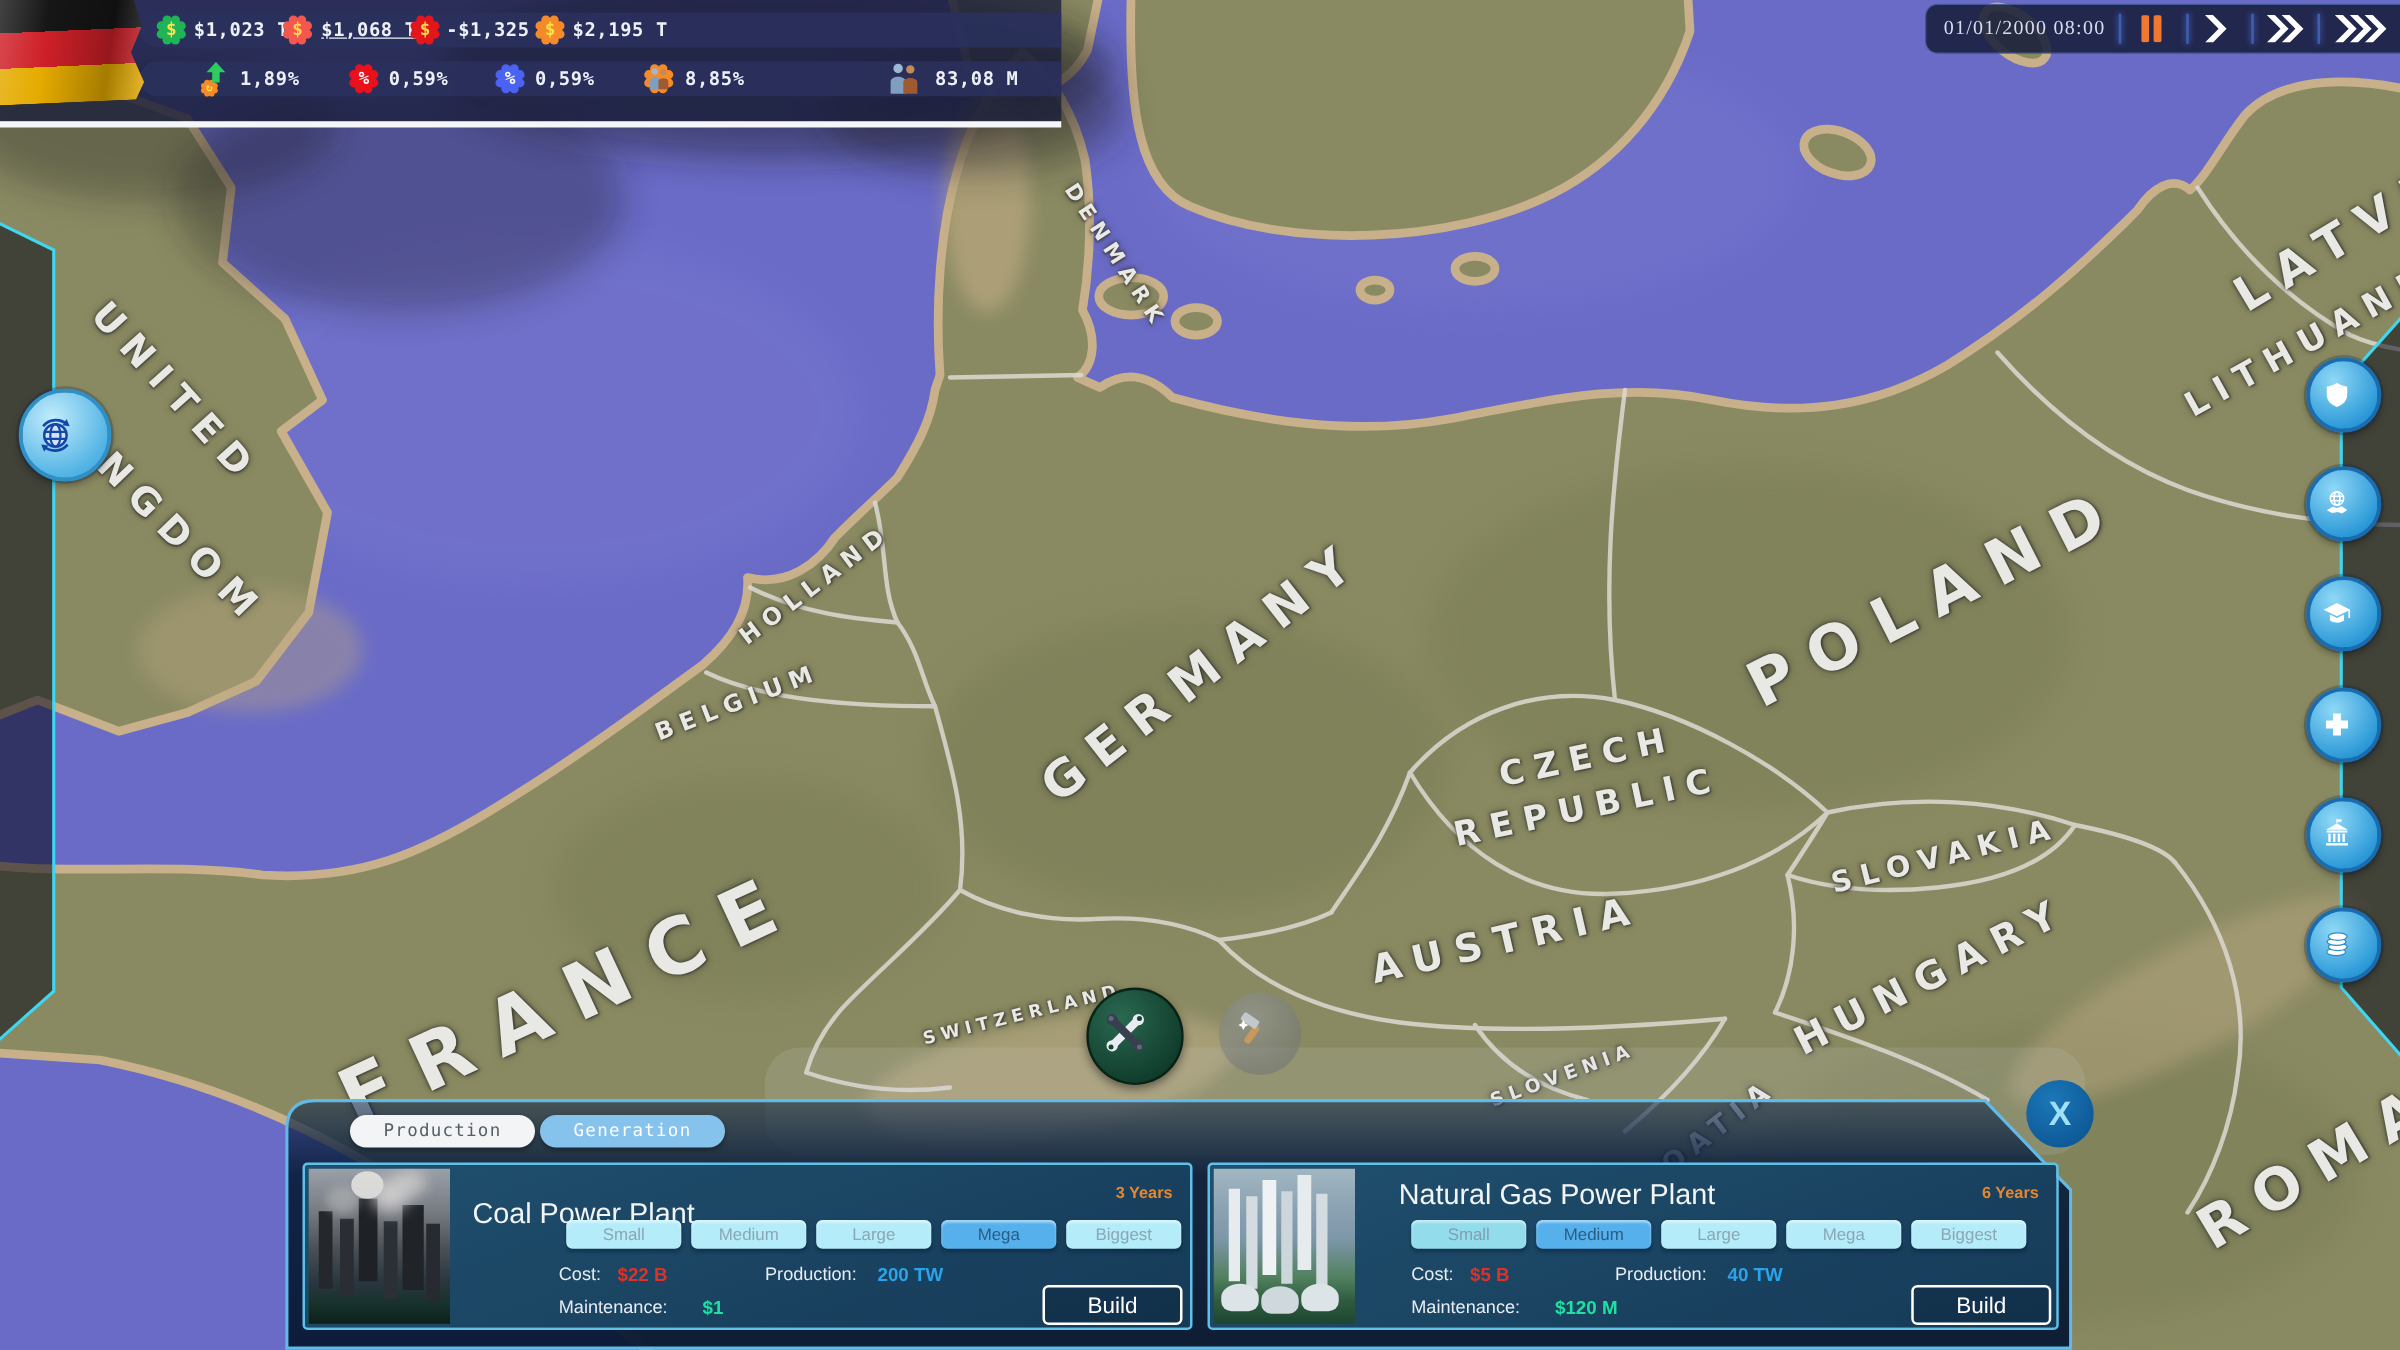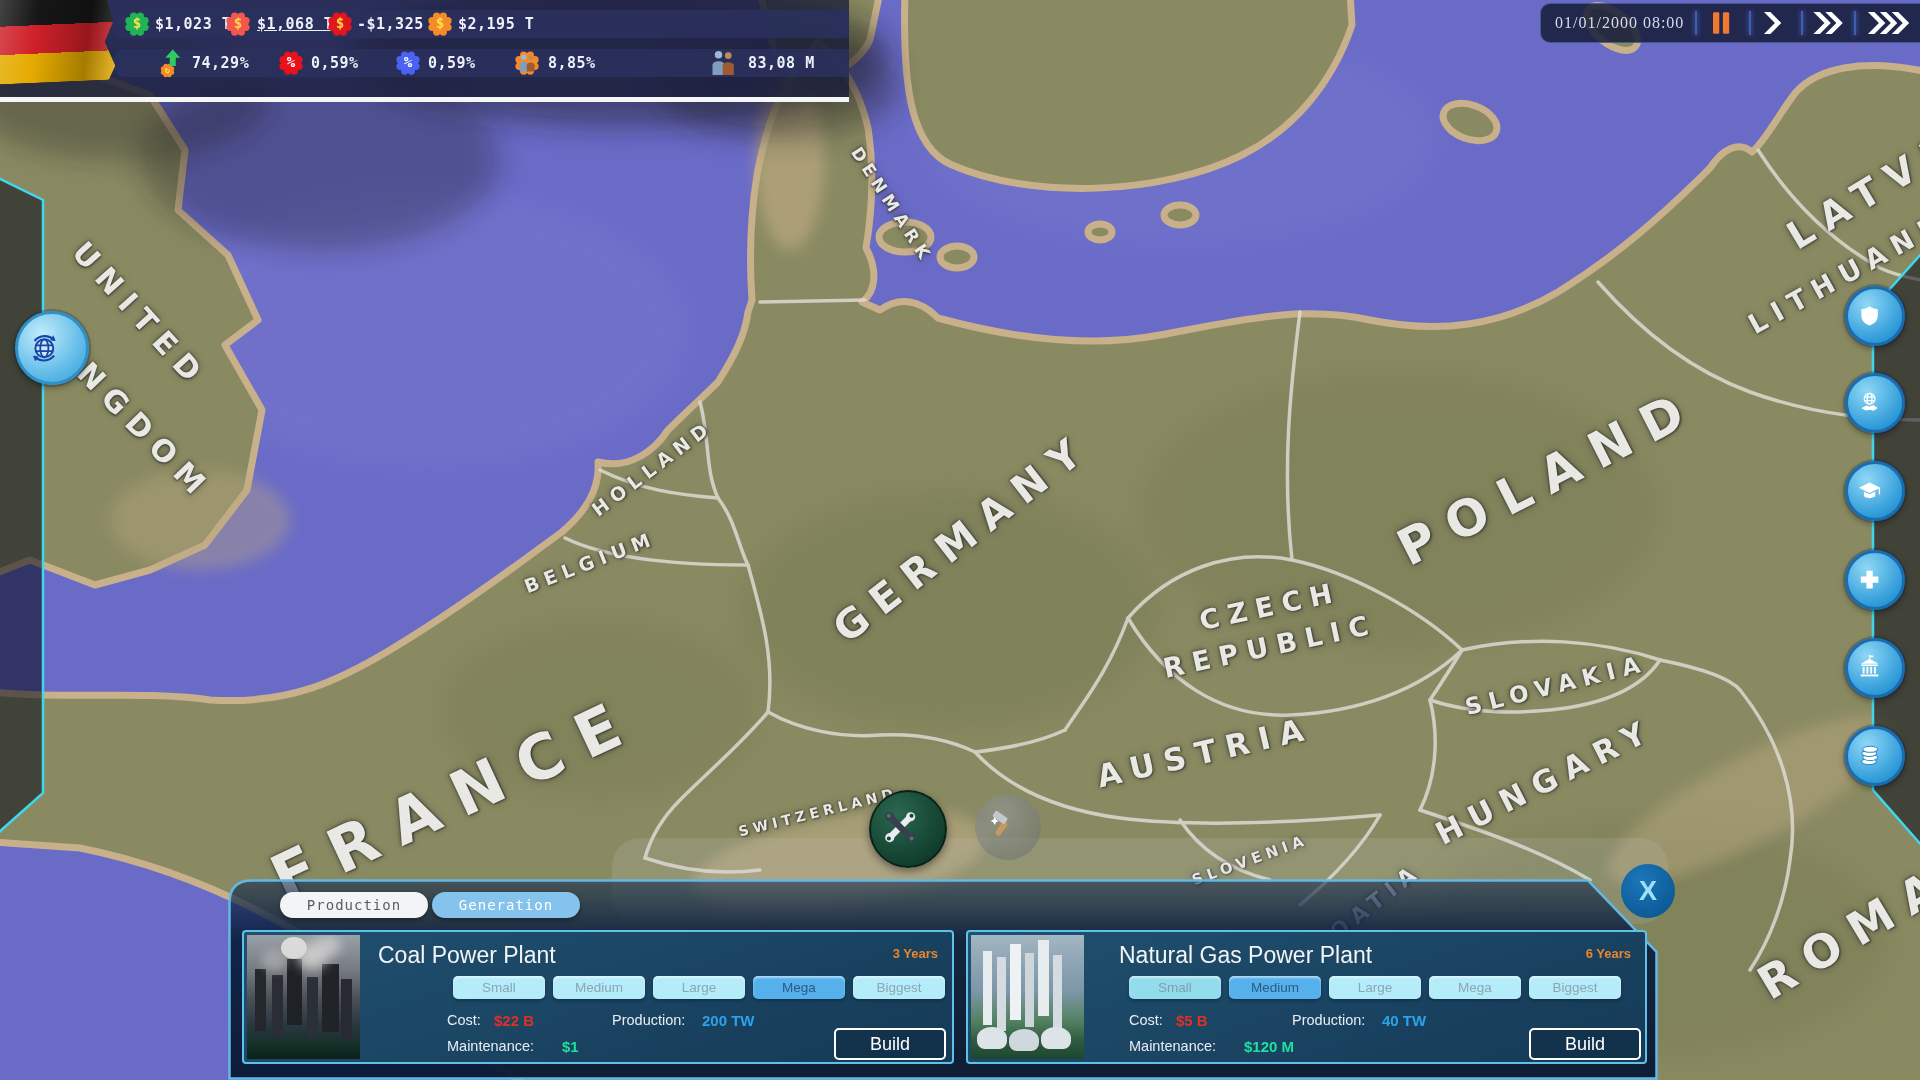--- a/index.html
+++ b/index.html
@@ -77,21 +77,21 @@
     box-shadow:17px 6px 0 0 #2a2e34,34px -8px 0 2px #1e2227,52px 8px 0 0 #2b3037,70px -2px 0 3px #202429,86px 10px 0 0 #272b31;}
   .img-coal:after{content:"";position:absolute;left:34px;top:2px;width:26px;height:22px;border-radius:50%;
     background:rgba(232,230,228,.85);
     box-shadow:18px 8px 12px 2px rgba(220,218,215,.8),34px -2px 10px 0 rgba(210,208,205,.7),-20px 12px 8px 0 rgba(190,190,190,.5);}
   .img-gas{background:linear-gradient(180deg,#a3b6c2 0%,#8ba3b3 25%,#7e97a9 45%,#51805f 70%,#2f5c41 85%,#1d4530 100%);}
   .img-gas:before{content:"";position:absolute;left:12px;top:16px;width:9px;height:74px;background:#e6ebee;
     box-shadow:14px 6px 0 0 #d4dce1,28px -6px 0 1px #eef2f4,42px 2px 0 0 #cdd6db,56px -10px 0 1px #e6ebee,70px 4px 0 0 #d4dce1;}
   .img-gas:after{content:"";position:absolute;left:6px;bottom:10px;width:30px;height:22px;border-radius:50% 50% 8px 8px;
     background:#dde4e8;box-shadow:32px 2px 0 0 #cfd8dd,64px 0 0 0 #dde4e8;}
   .card-title{position:absolute;top:10px;color:#f2f4f6;font-size:23px;}
-  #card-0 .card-title{left:134px;} #card-1 .card-title{left:151px;}
+  #card-0 .card-title{left:134px;margin-top:15px;} #card-1 .card-title{left:151px;}
   .card-years{position:absolute;right:14px;top:14px;color:#e8862c;font-size:13px;font-weight:bold;}
   .pill-row{position:absolute;top:44px;width:492px;height:24px;display:flex;gap:8px;}
   #card-0 .pill-row{left:209px;} #card-1 .pill-row{left:161px;}
   .pill{flex:1;height:23px;line-height:23px;text-align:center;border-radius:5px;cursor:pointer;
     background:#b4ecfa;color:#8ba6b4;font-size:13.5px;
     box-shadow:inset 0 2px 2px rgba(255,255,255,.5),0 2px 3px rgba(0,20,40,.35);}
   .pill.selected{background:#55b0ec;color:#2b5c84;}
   .pill.teal{background:#93dcec;color:#7fa0ae;}
   .info-label{position:absolute;color:#e9edf2;font-size:14.5px;}
   .info-value{position:absolute;font-size:15px;font-weight:bold;}
@@ -364,21 +364,21 @@
         <circle cx="8.0" cy="32.5" r="3.0" fill="#f58b28"></circle>
         <circle cx="8.0" cy="27.5" r="3.0" fill="#f58b28"></circle>
         <circle cx="11.5" cy="24.0" r="3.0" fill="#f58b28"></circle>
         <circle cx="16.5" cy="24.0" r="3.0" fill="#f58b28"></circle>
         <circle cx="20.0" cy="27.5" r="3.0" fill="#f58b28"></circle>
         <circle cx="14" cy="30" r="8" fill="#f58b28"></circle>
         <text x="14" y="33.6" text-anchor="middle" font-size="11.6" font-weight="bold" font-family="DejaVu Sans Mono,monospace" fill="#ffe14a">↻</text>
         <path fill="#2ecc5e" d="M21 2l10 11h-6v11h-8V13h-6z"></path>
       </svg>
     </span>
-    <span class="stat-value" style="left: 192px; top: 48px;">74,29%</span>
+    <span class="stat-value" style="left: 192px; top: 48px;">1,89%</span>
     <span class="stat-icon" style="left: 276px; top: 48px;">
       <svg viewBox="0 0 40 40">
         <circle cx="30.6" cy="24.4" r="4.9" fill="#e8111c"></circle>
         <circle cx="24.4" cy="30.6" r="4.9" fill="#e8111c"></circle>
         <circle cx="15.6" cy="30.6" r="4.9" fill="#e8111c"></circle>
         <circle cx="9.4" cy="24.4" r="4.9" fill="#e8111c"></circle>
         <circle cx="9.4" cy="15.6" r="4.9" fill="#e8111c"></circle>
         <circle cx="15.6" cy="9.4" r="4.9" fill="#e8111c"></circle>
         <circle cx="24.4" cy="9.4" r="4.9" fill="#e8111c"></circle>
         <circle cx="30.6" cy="15.6" r="4.9" fill="#e8111c"></circle>

